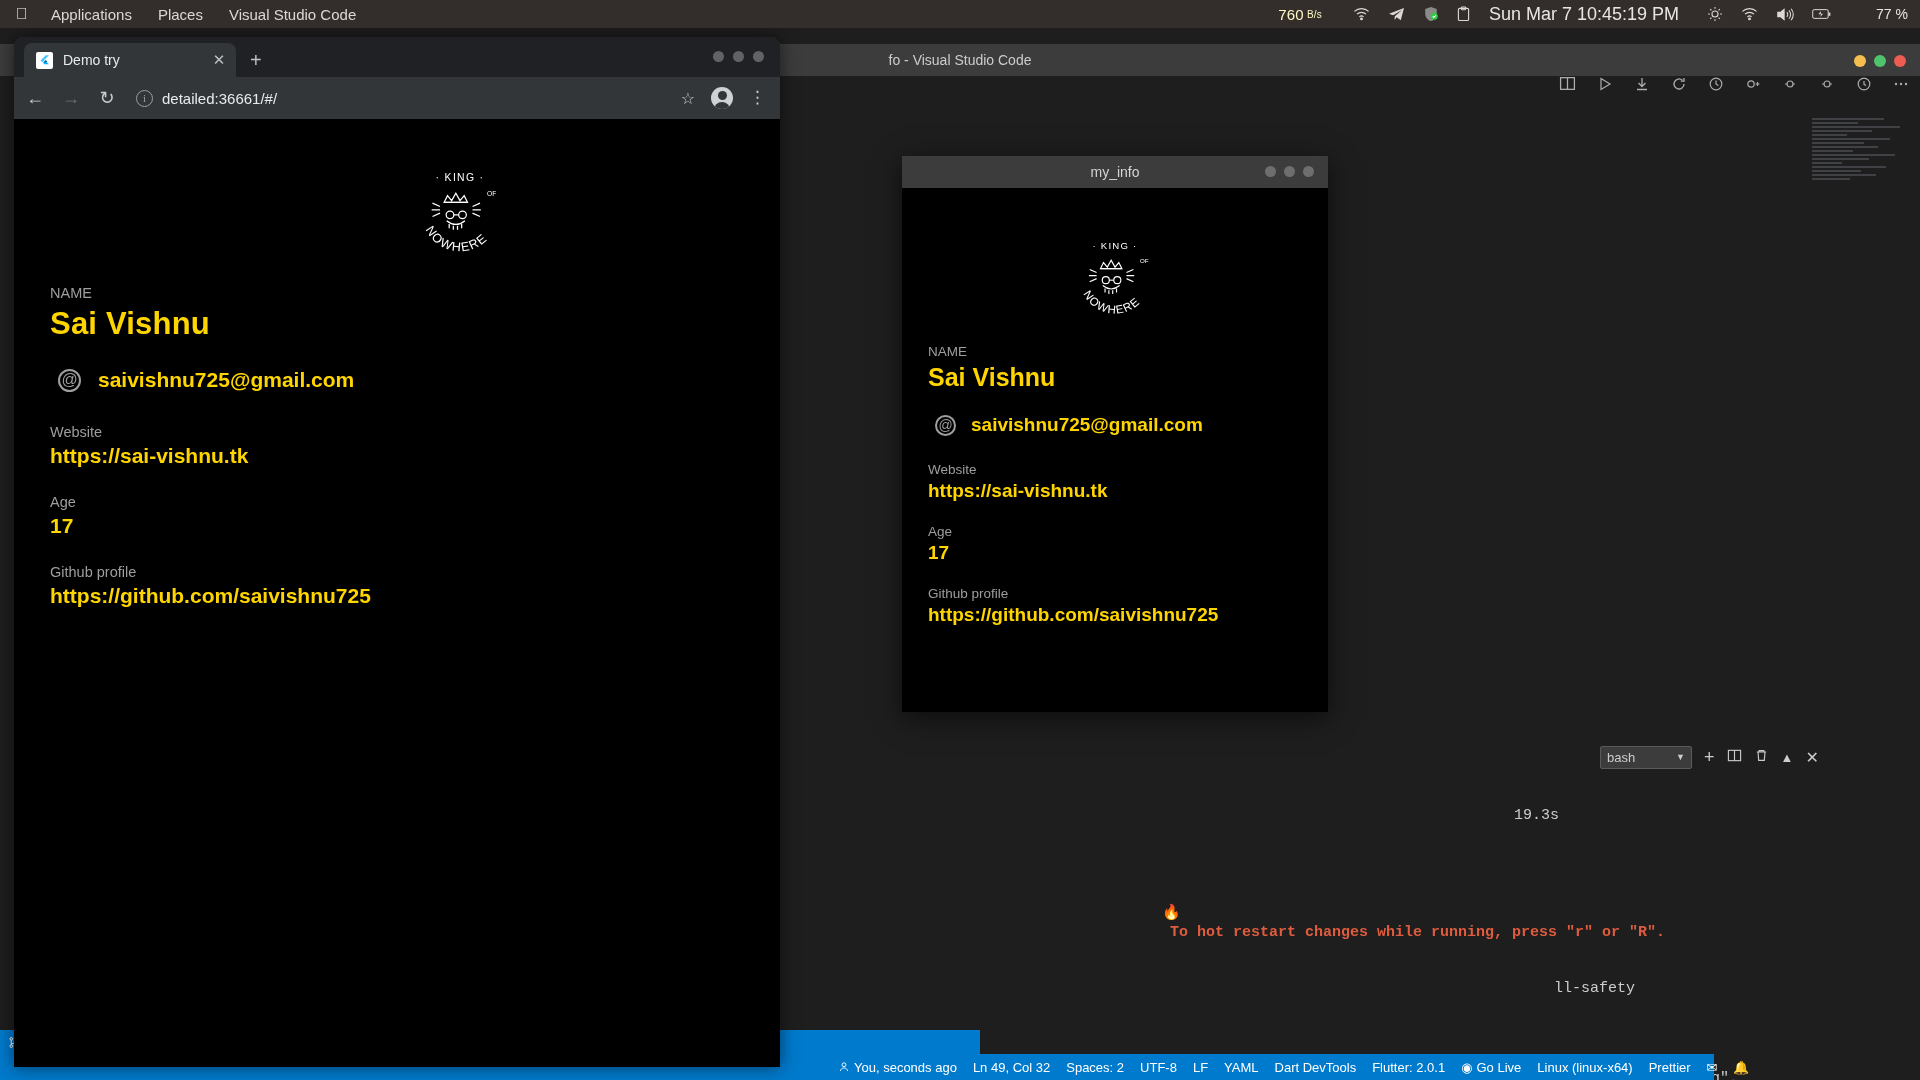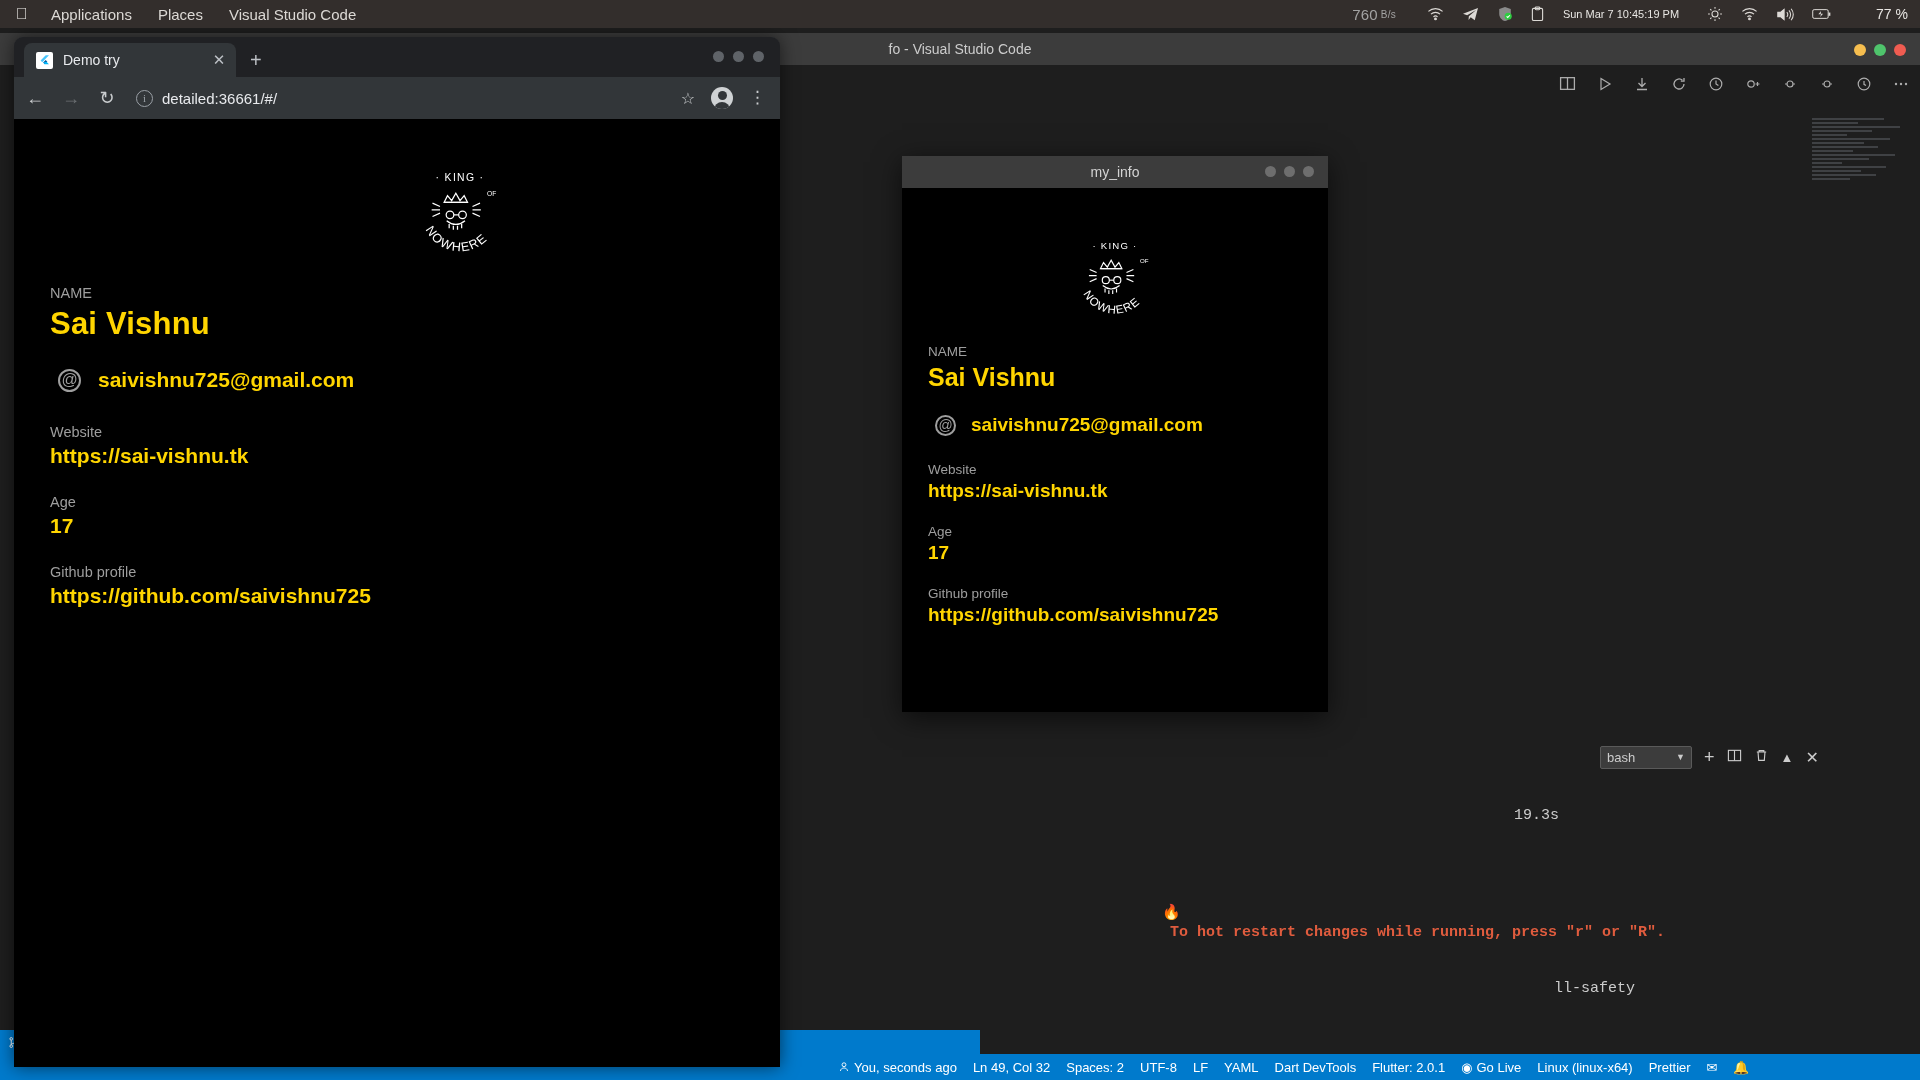--- a/index.html
+++ b/index.html
@@ -17,33 +17,33 @@
     display: flex; align-items: center;
     color: #e8e6e3; font-size: 15px;
     z-index: 100;
   }
   .menubar-left { display: flex; align-items: center; gap: 0; padding-left: 8px; }
   .mb-item { padding: 2px 13px; color: #dcd9d5; font-size: 15px; cursor: default; }
   .apple-logo { font-size: 16px; padding: 0 10px 0 8px; color: #e8e6e3; }
   .menubar-right {
     margin-left: auto; display: flex; align-items: center; gap: 0; padding-right: 10px;
   }
-  .mb-right-item { padding: 0 9px; display: flex; align-items: center; color: #a3a3a3; font-size: 14px; }
+  .mb-right-item { padding: 0 9px; display: flex; align-items: center; color: #fef9c3; font-size: 14px; }
   .netspeed { font-size: 15px; letter-spacing: 0.2px; }
   .netspeed small { font-size: 10px; }
-  .mb-clock { font-size: 11px; padding: 0 10px; white-space: nowrap; }
+  .mb-clock { font-size: 18px; padding: 0 10px; white-space: nowrap; }
   .mb-battery { font-size: 14px; padding-right: 2px; margin-left: 42px; }
 
   
   .vscode {
     position: absolute; top: 28px; left: 0; width: 1920px; height: 1052px;
     background: #1e1e1e;
   }
   .vscode-title {
-    position: absolute; top: 5px; left: 0; width: 1920px; height: 32px;
+    position: absolute; top: 16px; left: 0; width: 1920px; height: 32px;
     background: #3c3c3c; display: flex; align-items: center; justify-content: center;
     color: #cccccc; font-size: 14px;
   }
   .vsc-traffic {
     position: absolute; right: 14px; top: 11px; display: flex; gap: 8px;
   }
   .tl { width: 12px; height: 12px; border-radius: 50%; }
   .tl.y { background: #f6be4f; }
   .tl.g { background: #4fc46c; }
   .tl.r { background: #ef5c51; }
@@ -77,21 +77,21 @@
     display: flex; align-items: center; justify-content: space-between;
   }
   .vsc-terminal {
     position: absolute; left: 1100px; top: 760px; right: 0; bottom: 40px;
     color: #cccccc; font-family: "Liberation Mono", monospace; font-size: 15px;
   }
   .term-line { white-space: pre; line-height: 1.25; }
   .term-hot { color: #e05c3e; font-weight: bold; }
 
   .vsc-status {
-    position: absolute; left: 0; bottom: 0; width: 1920px; height: 26px;
+    position: absolute; left: 0; bottom: 0; width: 1714px; height: 26px;
     background: #007acc; display: flex; align-items: center;
     color: #ffffff; font-size: 13px;
   }
   .vsc-status .grp { display: flex; align-items: center; }
   .st-item { padding: 0 8px; white-space: nowrap; display: flex; align-items: center; gap: 4px; }
 
   
   .vsc-lowerleft {
     position: absolute; left: 0; bottom: 26px; width: 980px; height: 24px;
     background: #007acc; display: flex; align-items: center;

